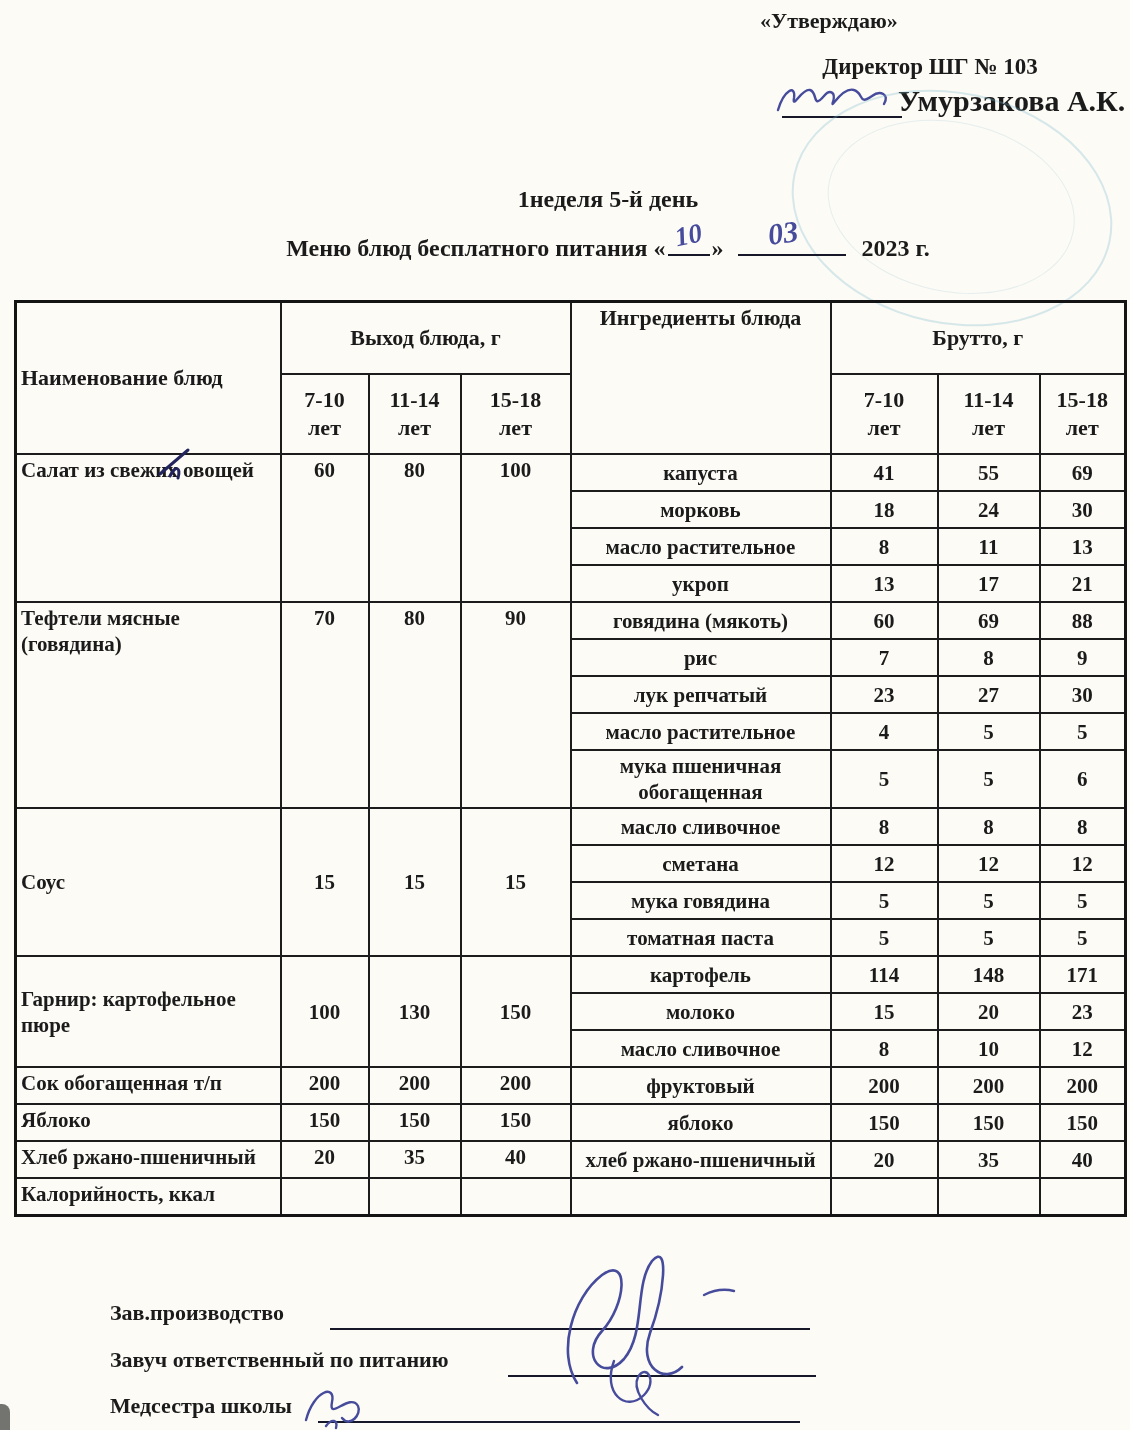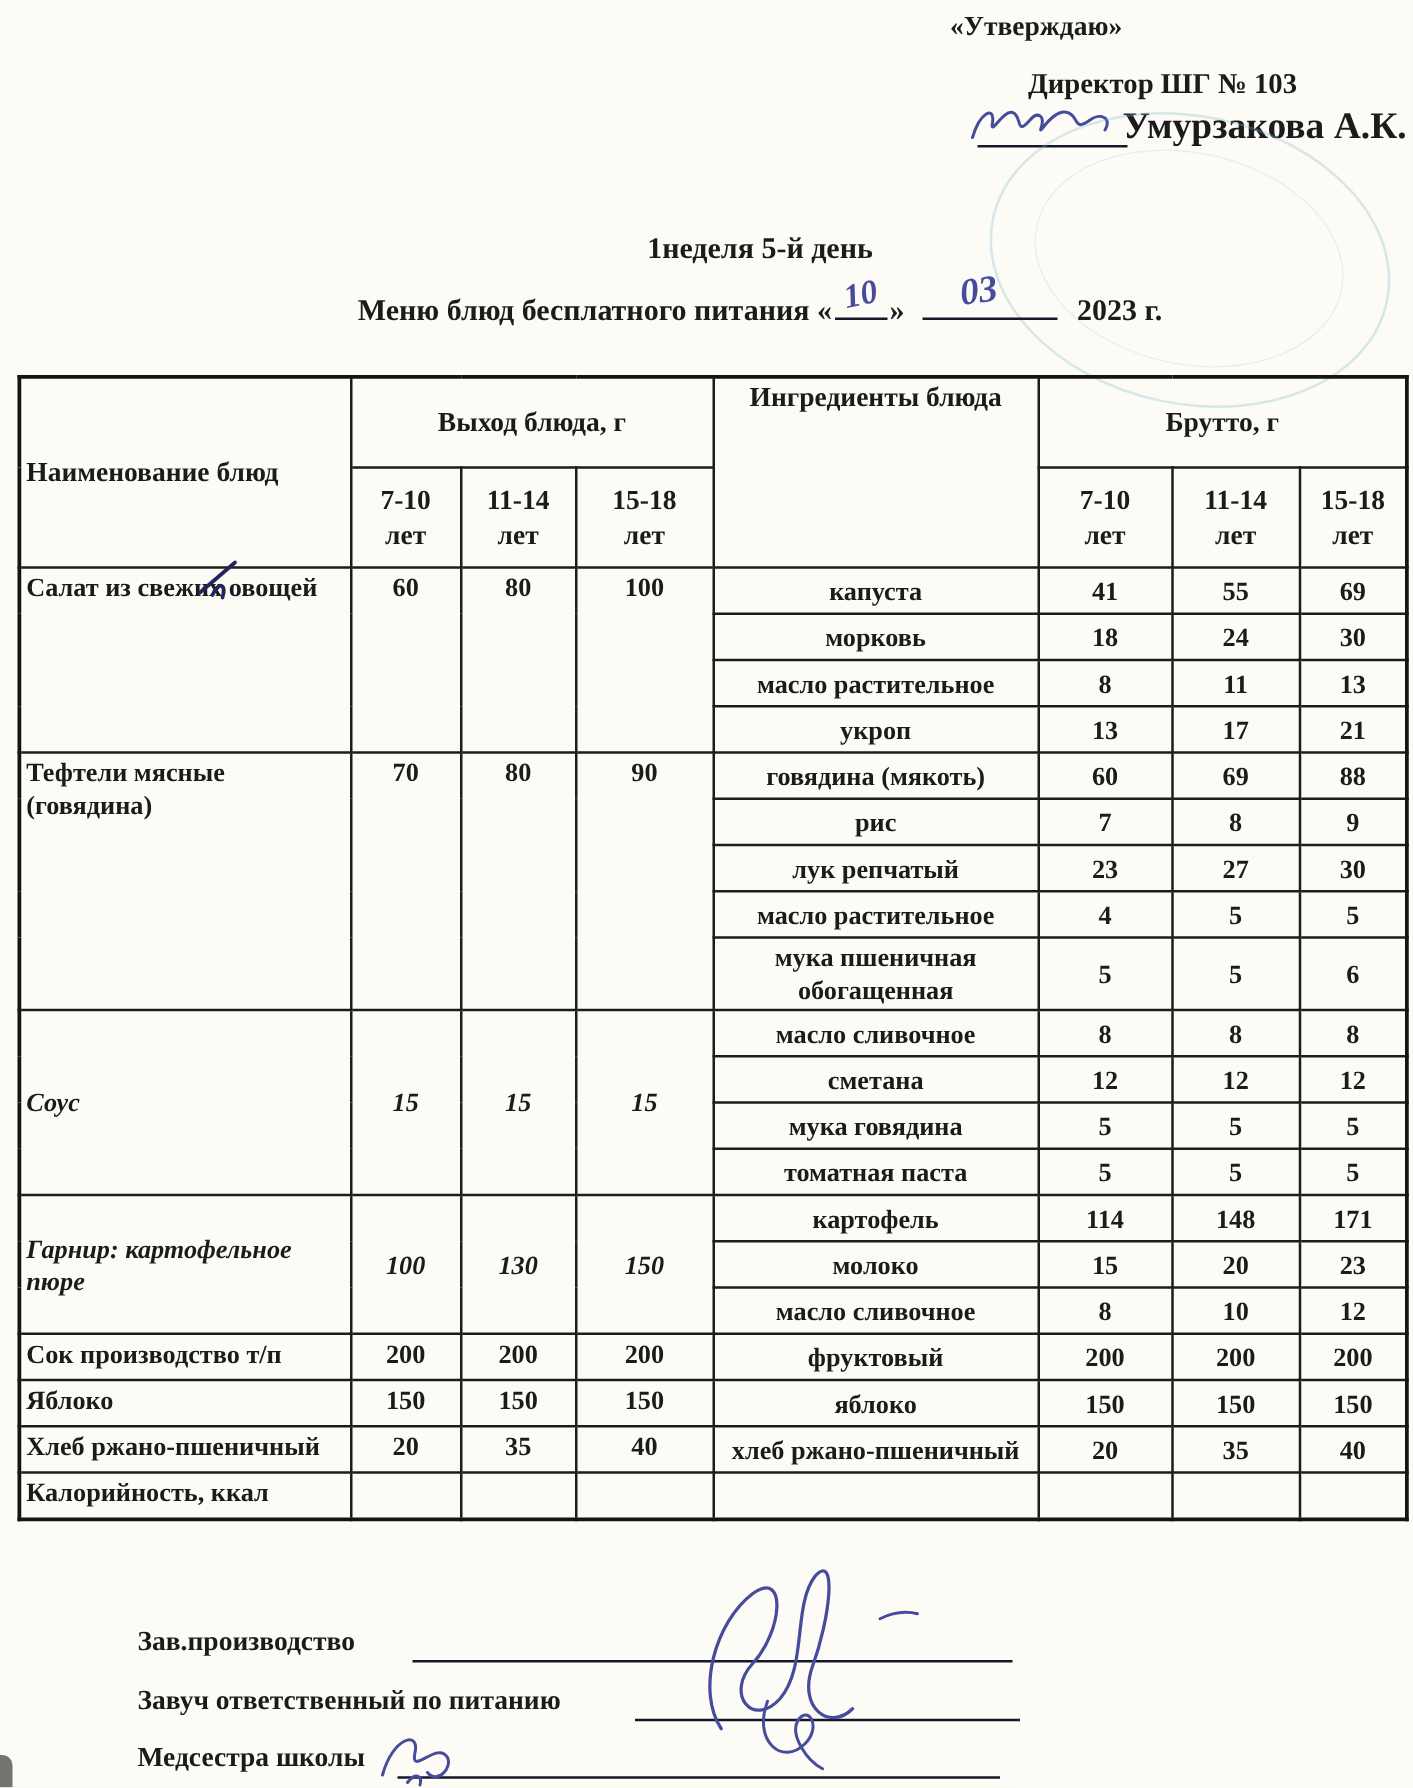--- a/index.html
+++ b/index.html
@@ -47,21 +47,21 @@
   thead th{font-size:22px;}
   th.c-name{text-align:left;padding-left:22px;vertical-align:middle;}
   th.c-out,th.c-gross{vertical-align:middle;height:66px;}
   th.c-ingr{vertical-align:top;padding-top:10px;}
   th.age{height:74px;vertical-align:middle;text-align:center;}
   th.age span{display:block;line-height:28px;}
   td.dish-name{text-align:left;padding-left:8px;padding-right:40px;}
   td.ingr{text-align:center;padding-left:10px;padding-right:48px;height:31px;}
   td.num{text-align:center;}
   .va-top{vertical-align:top;padding-top:3px;}
-  .va-mid{vertical-align:middle;font-style:italic;}
+  .va-mid{vertical-align:middle;}
   
   .f-label{position:absolute;font-size:22px;white-space:nowrap;}
   .f-line{position:absolute;border-top:2.5px solid #17172a;height:0;}
   .lab1{top:1300px;left:110px;}
   .lab2{top:1347px;left:110px;}
   .lab3{top:1393px;left:110px;}
   .line1{top:1328px;left:330px;width:480px;}
   .line2{top:1375px;left:508px;width:308px;}
   .line3{top:1421px;left:318px;width:482px;}
   .sig-big{position:absolute;top:1243px;left:522px;}
@@ -255,21 +255,21 @@
           <td class="num">20</td>
           <td class="num">23</td>
         </tr>
         <tr>
           <td class="ingr">масло сливочное</td>
           <td class="num">8</td>
           <td class="num">10</td>
           <td class="num">12</td>
         </tr>
         <tr>
-          <td class="dish-name va-top">Сок производство т/п</td>
+          <td class="dish-name va-top">Сок обогащенная т/п</td>
           <td class="num va-top">200</td>
           <td class="num va-top">200</td>
           <td class="num va-top">200</td>
           <td class="ingr">фруктовый</td>
           <td class="num">200</td>
           <td class="num">200</td>
           <td class="num">200</td>
         </tr>
         <tr>
           <td class="dish-name va-top">Яблоко</td>

